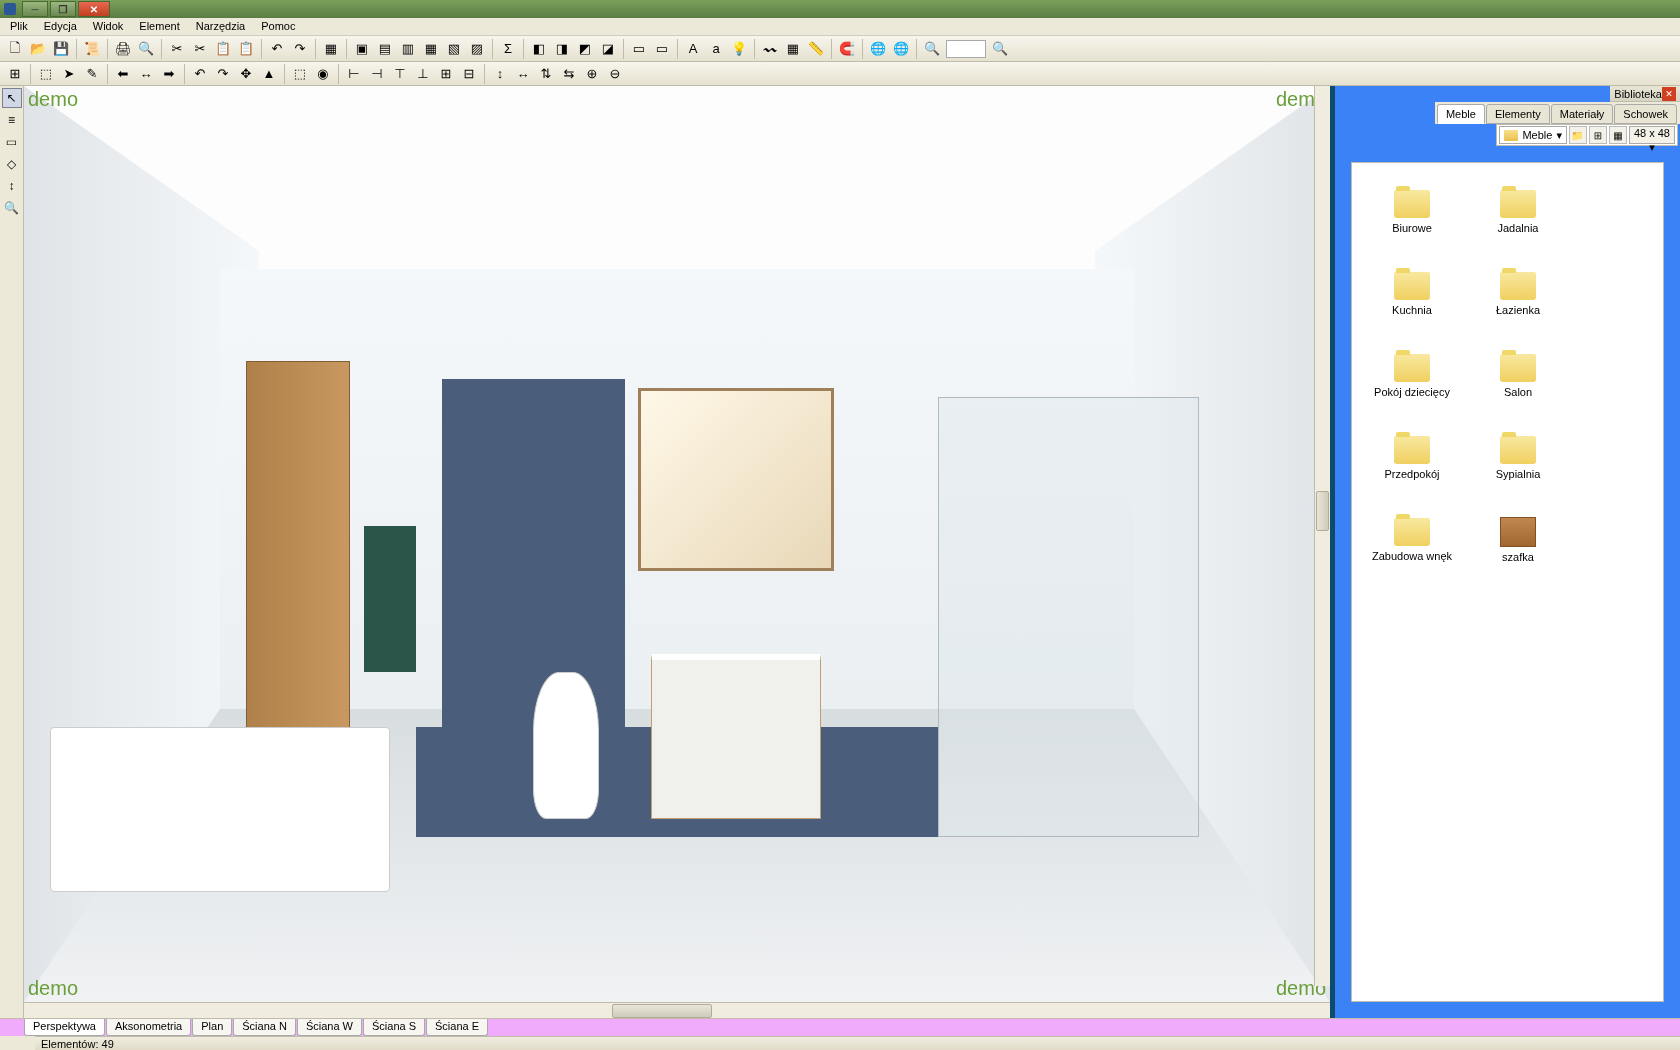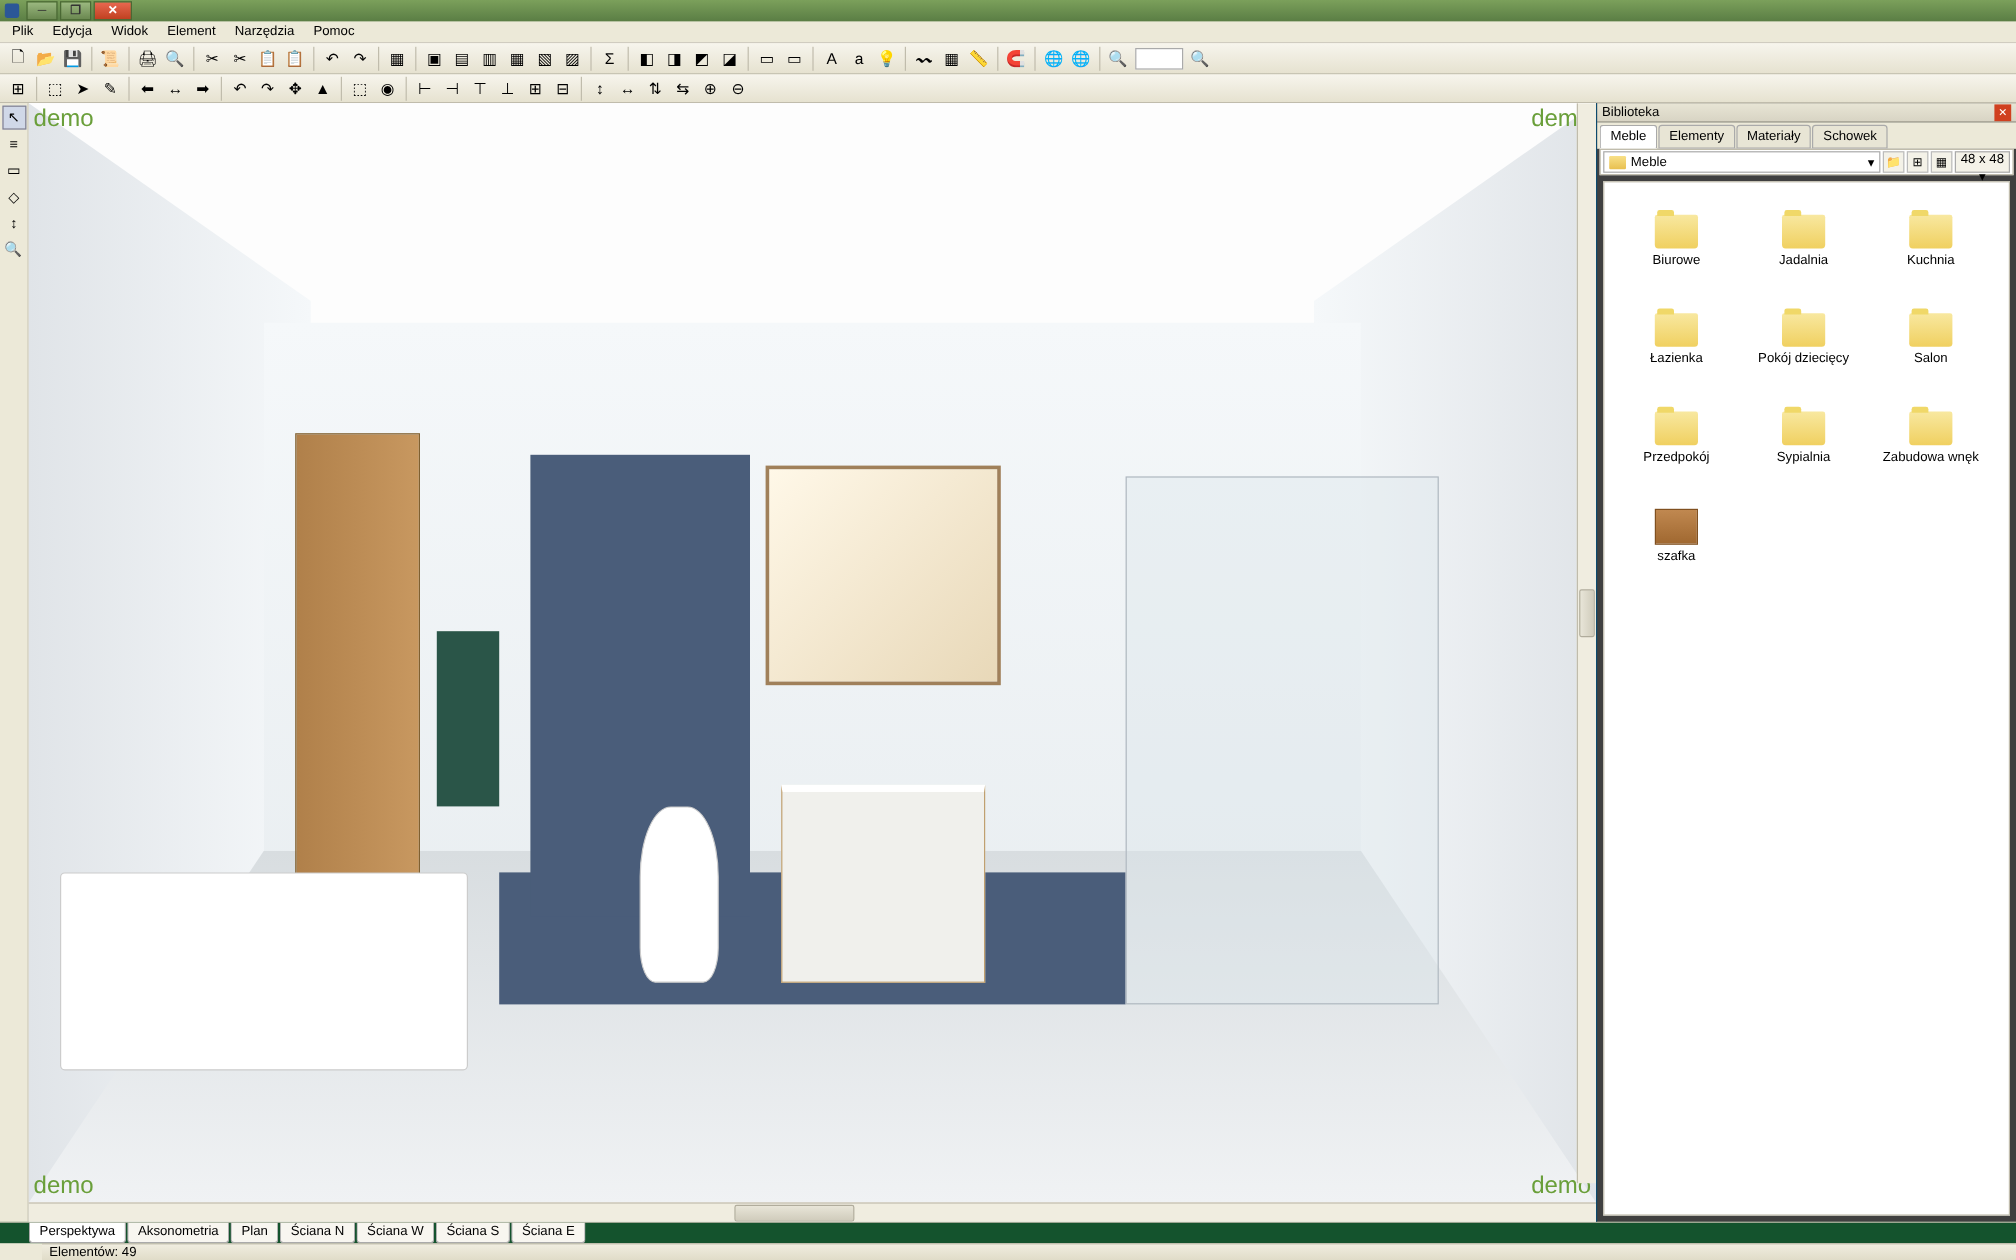--- a/index.html
+++ b/index.html
@@ -58,38 +58,38 @@
 .blue-tile { position: absolute; left: 32%; top: 32%; width: 14%; height: 42%; background: #4a5d7a; }
 .mirror { position: absolute; left: 47%; top: 33%; width: 15%; height: 20%; background: linear-gradient(135deg, #fff8e8, #e8d8b8); border: 3px solid #a0805a; }
 .cabinet { position: absolute; left: 17%; top: 30%; width: 8%; height: 45%; background: linear-gradient(to right, #b0804a, #c89860); border: 1px solid #806030; }
 .sink-vanity { position: absolute; left: 48%; bottom: 20%; width: 13%; height: 18%; background: #f0f0ec; border: 1px solid #c0a070; border-top: 6px solid white; }
 .toilet { position: absolute; left: 39%; bottom: 20%; width: 5%; height: 16%; background: white; border-radius: 40% 40% 20% 20%; border: 1px solid #ccc; }
 .bathtub { position: absolute; left: 2%; bottom: 12%; width: 26%; height: 18%; background: white; border: 1px solid #ccc; border-radius: 4px; }
 .shower { position: absolute; right: 10%; bottom: 18%; width: 20%; height: 48%; background: rgba(220,230,235,0.4); border: 1px solid #b0b8c0; }
 .towel { position: absolute; left: 26%; top: 48%; width: 4%; height: 16%; background: #2a5548; }
 
 
-.view-tabs { height: 18px; background: #14532d; display: flex; border-top: 1px solid #c0bcac; padding-left: 24px; }
+.view-tabs { height: 18px; background: #f0abfc; display: flex; border-top: 1px solid #c0bcac; padding-left: 24px; }
 .view-tab { padding: 1px 8px; border: 1px solid #aaa; border-top: none; background: #f8f6f0; margin-right: 1px; cursor: pointer; font-size: 11px; border-radius: 0 0 3px 3px; }
 .view-tab.active { background: white; }
 
 
-.library-panel { width: 350px; background: #404040; border-left: 1px solid #0c4a6e; display: flex; flex-direction: column; }
+.library-panel { width: 350px; background: #3b82f6; border-left: 5px solid #0c4a6e; display: flex; flex-direction: column; align-items: flex-end; }
 .lib-header { height: 16px; background: linear-gradient(#e8e5d5, #d8d4c4); display: flex; align-items: center; padding: 0 4px; border-bottom: 1px solid #c0bcac; }
 .lib-header-text { flex: 1; font-size: 11px; }
 .lib-close { width: 14px; height: 14px; background: #d04020; color: white; display: flex; align-items: center; justify-content: center; font-size: 9px; cursor: pointer; }
 .lib-tabs { display: flex; background: #ece9d8; padding: 2px 2px 0 2px; }
 .lib-tab { padding: 3px 8px; border: 1px solid #aaa; background: #e8e5d5; cursor: pointer; font-size: 11px; border-radius: 3px 3px 0 0; margin-right: 1px; }
 .lib-tab.active { background: white; border-bottom-color: white; }
 .lib-toolbar { height: 22px; background: white; border: 1px solid #c0bcac; margin: 0 2px; display: flex; align-items: center; padding: 0 2px; gap: 2px; }
 .lib-path { flex: 1; display: flex; align-items: center; height: 18px; border: 1px solid #aaa; background: white; padding: 0 4px; gap: 4px; }
 .folder-mini { width: 14px; height: 11px; background: linear-gradient(#f8e088, #e8c050); border-radius: 1px; }
 .lib-tbtn { width: 18px; height: 18px; display: flex; align-items: center; justify-content: center; cursor: pointer; border: 1px solid #bbb; background: #f4f2e8; font-size: 10px; }
 .lib-size-sel { height: 18px; border: 1px solid #aaa; background: #f4f2e8; padding: 0 4px; display: flex; align-items: center; gap: 2px; flex-direction: column; }
-.lib-content { flex: 1; background: white; margin: 5px; border: 1px solid #c0bcac; padding: 10px; display: flex; flex-wrap: wrap; align-content: flex-start; gap: 4px 6px; overflow: auto; }
+.lib-content { flex: 1; background: white; margin: 16px; border: 1px solid #c0bcac; padding: 10px; display: flex; flex-wrap: wrap; align-content: flex-start; gap: 4px 6px; overflow: auto; }
 .lib-item { width: 100px; height: 78px; display: flex; flex-direction: column; align-items: center; justify-content: center; cursor: pointer; padding: 4px; }
 .folder-icon { width: 36px; height: 28px; background: linear-gradient(#f8e8a0, #f0d060); border-radius: 2px 2px 3px 3px; position: relative; margin-bottom: 4px; }
 .folder-icon::before { content: ''; position: absolute; top: -4px; left: 2px; width: 14px; height: 5px; background: #f0d868; border-radius: 2px 2px 0 0; }
 .furniture-icon { width: 36px; height: 30px; background: linear-gradient(#c08850, #a06830); border: 1px solid #805020; margin-bottom: 4px; }
 .lib-item-label { font-size: 11px; text-align: center; }
 
 
 .statusbar { height: 14px; background: linear-gradient(#f0ede0, #e0dcc8); border-top: 1px solid #c0bcac; display: flex; align-items: center; padding: 0 6px; font-size: 10px; margin-left: 35px; }
 </style>
 </head>

